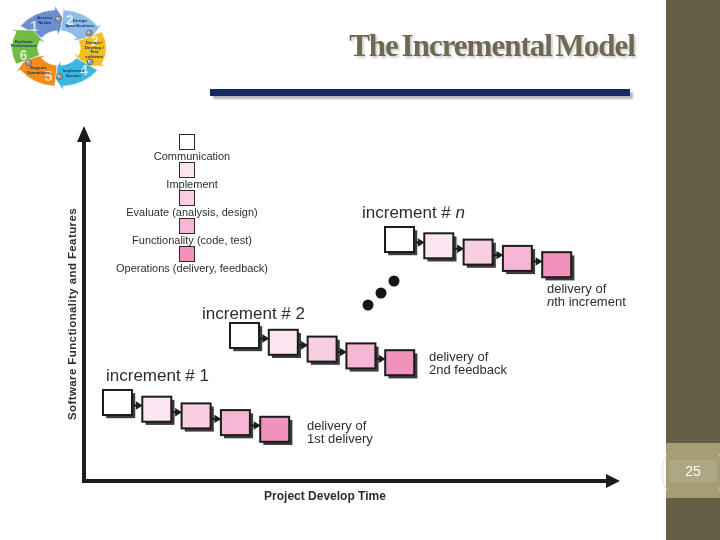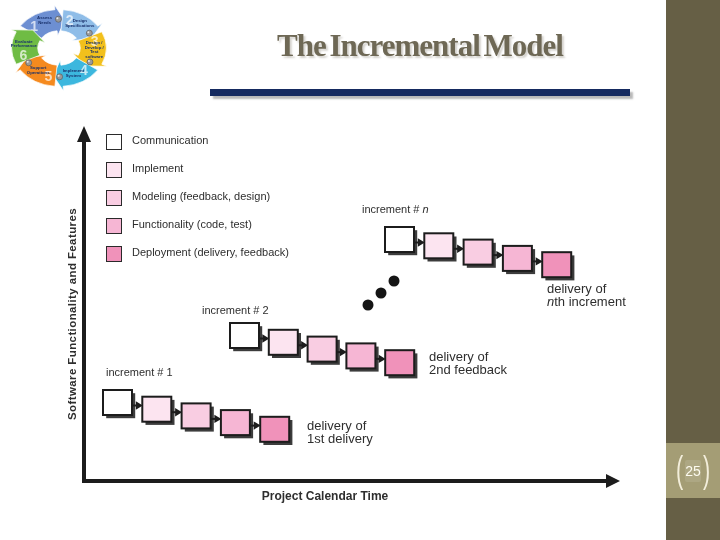--- a/index.html
+++ b/index.html
@@ -3,58 +3,58 @@
 <meta charset="utf-8">
 <style>
   html,body{margin:0;padding:0;background:#888;}
   .slide{
     position:relative; width:720px; height:540px; background:#ffffff;
     overflow:hidden; font-family:"Liberation Sans", sans-serif;
     margin:0 auto;
   }
   
   .title{
-    position:absolute; left:205px; top:28px; width:430px; text-align:center;
+    position:absolute; left:205px; top:28px; width:430px; text-align:right;
     font-family:"Liberation Serif", serif; font-weight:700; font-size:31px;
     letter-spacing:-1px; word-spacing:-3px; color:#6e6855;
     text-shadow:2px 2px 2px rgba(110,104,85,0.3);
   }
   .title-rule{
     position:absolute; left:210px; top:89px; width:420px; height:7px;
     background:#152a60; box-shadow:3px 3px 2px rgba(0,0,0,0.28);
   }
   
   .cycle{ position:absolute; left:2px; top:2px; }
   
   .diagram-svg{ position:absolute; left:0; top:0; }
   .labels{ position:absolute; left:0; top:0; width:666px; height:540px; pointer-events:none;}
-  .diag-label{ position:absolute; font-size:11px; color:#2e2e2e; white-space:nowrap;text-align:right;}
+  .diag-label{ position:absolute; font-size:17px; color:#2e2e2e; white-space:nowrap;text-align:right;}
   .delivery-label{ position:absolute; font-size:13px; line-height:13px; color:#2e2e2e; white-space:nowrap;}
   .x-axis-label{
     position:absolute; left:200px; top:489px; width:250px; text-align:center;
     font-weight:700; font-size:12px; color:#2e2e2e;
   }
   .y-axis-label{
     position:absolute; left:-78px; top:308px; width:300px; text-align:center;
     transform:rotate(-90deg); transform-origin:center;
     font-weight:700; font-size:11.5px; letter-spacing:0.4px; color:#2e2e2e;
   }
   
   .legend{ position:absolute; left:106px; top:134px; }
-  .legend-row{ display:flex; height:28px; }
+  .legend-row{ display:flex; align-items:center; height:28px;flex-direction:column; }
   .legend-swatch{ width:16px; height:16px; border:1.6px solid #2a2a2a; box-sizing:border-box; }
   .legend-label{ margin-left:10px; font-size:11px; color:#2e2e2e; white-space:nowrap; }
   
   .sidebar{ position:absolute; left:666px; top:0; width:54px; height:540px; }
   .page-badge{
     position:absolute; left:0; top:443px; width:54px; height:55px;
     display:flex; align-items:center; justify-content:center; gap:1px;
   }
   .paren{ font-size:27px; font-weight:400; line-height:1; transform:scaleY(1.35) scaleX(0.8); }
-  .page-num{ font-size:14px; padding:3px 0; border-radius:2px; background:rgba(255,255,255,0.10); }
+  .page-num{ font-size:14px; padding:3px 16px; border-radius:2px; background:rgba(255,255,255,0.10); }
   i{ font-style:italic; }
 </style>
 </head>
 <body>
 
 <div class="slide">
 
   <svg id="cycle-svg" class="cycle" width="114" height="94" viewBox="0 0 114 94">
       <path d="M 18.3 24.0 A 47.2 38.4 0 0 1 52.9 7.7 L 52.4 3.0 L 62.9 18.6 L 55.7 33.6 L 55.1 28.8 A 21.2 17.3 0 0 0 39.6 36.1 Z" fill="#6d8fd2" stroke="rgba(255,255,255,0.9)" stroke-width="0.8"></path>
       <text x="32.05249998891379" y="29.234913839813498" text-anchor="middle" font-size="14" font-weight="700" fill="rgba(255,255,255,0.7)">1</text>
@@ -165,34 +165,34 @@
       <div class="legend-row">
         <span class="legend-swatch" style="background: rgb(255, 255, 255);"></span>
         <span class="legend-label">Communication</span>
       </div>
       <div class="legend-row">
         <span class="legend-swatch" style="background: rgb(252, 228, 240);"></span>
         <span class="legend-label">Implement</span>
       </div>
       <div class="legend-row">
         <span class="legend-swatch" style="background: rgb(249, 205, 226);"></span>
-        <span class="legend-label">Modeling (feedback, design)</span>
+        <span class="legend-label">Evaluate (analysis, design)</span>
       </div>
       <div class="legend-row">
         <span class="legend-swatch" style="background: rgb(246, 182, 212);"></span>
         <span class="legend-label">Functionality (code, test)</span>
       </div>
       <div class="legend-row">
         <span class="legend-swatch" style="background: rgb(240, 146, 186);"></span>
-        <span class="legend-label">Deployment (delivery, feedback)</span>
+        <span class="legend-label">Operations (delivery, feedback)</span>
       </div>
     </div>
 
   <div class="labels" id="labels">
-    <div class="x-axis-label">Project Calendar Time</div>
+    <div class="x-axis-label">Project Develop Time</div>
     <div class="y-axis-label">Software Functionality and Features</div>
   <div class="diag-label" style="left: 106px; top: 366px;"><span>increment # 1</span></div>
       <div class="delivery-label" style="left: 307px; top: 419px;">
         <div><span>delivery of</span></div>
         <div><span>1st delivery</span></div>
       </div>
       <div class="diag-label" style="left: 202px; top: 304px;"><span>increment # 2</span></div>
       <div class="delivery-label" style="left: 429px; top: 350px;">
         <div><span>delivery of</span></div>
         <div><span>2nd feedback</span></div>

